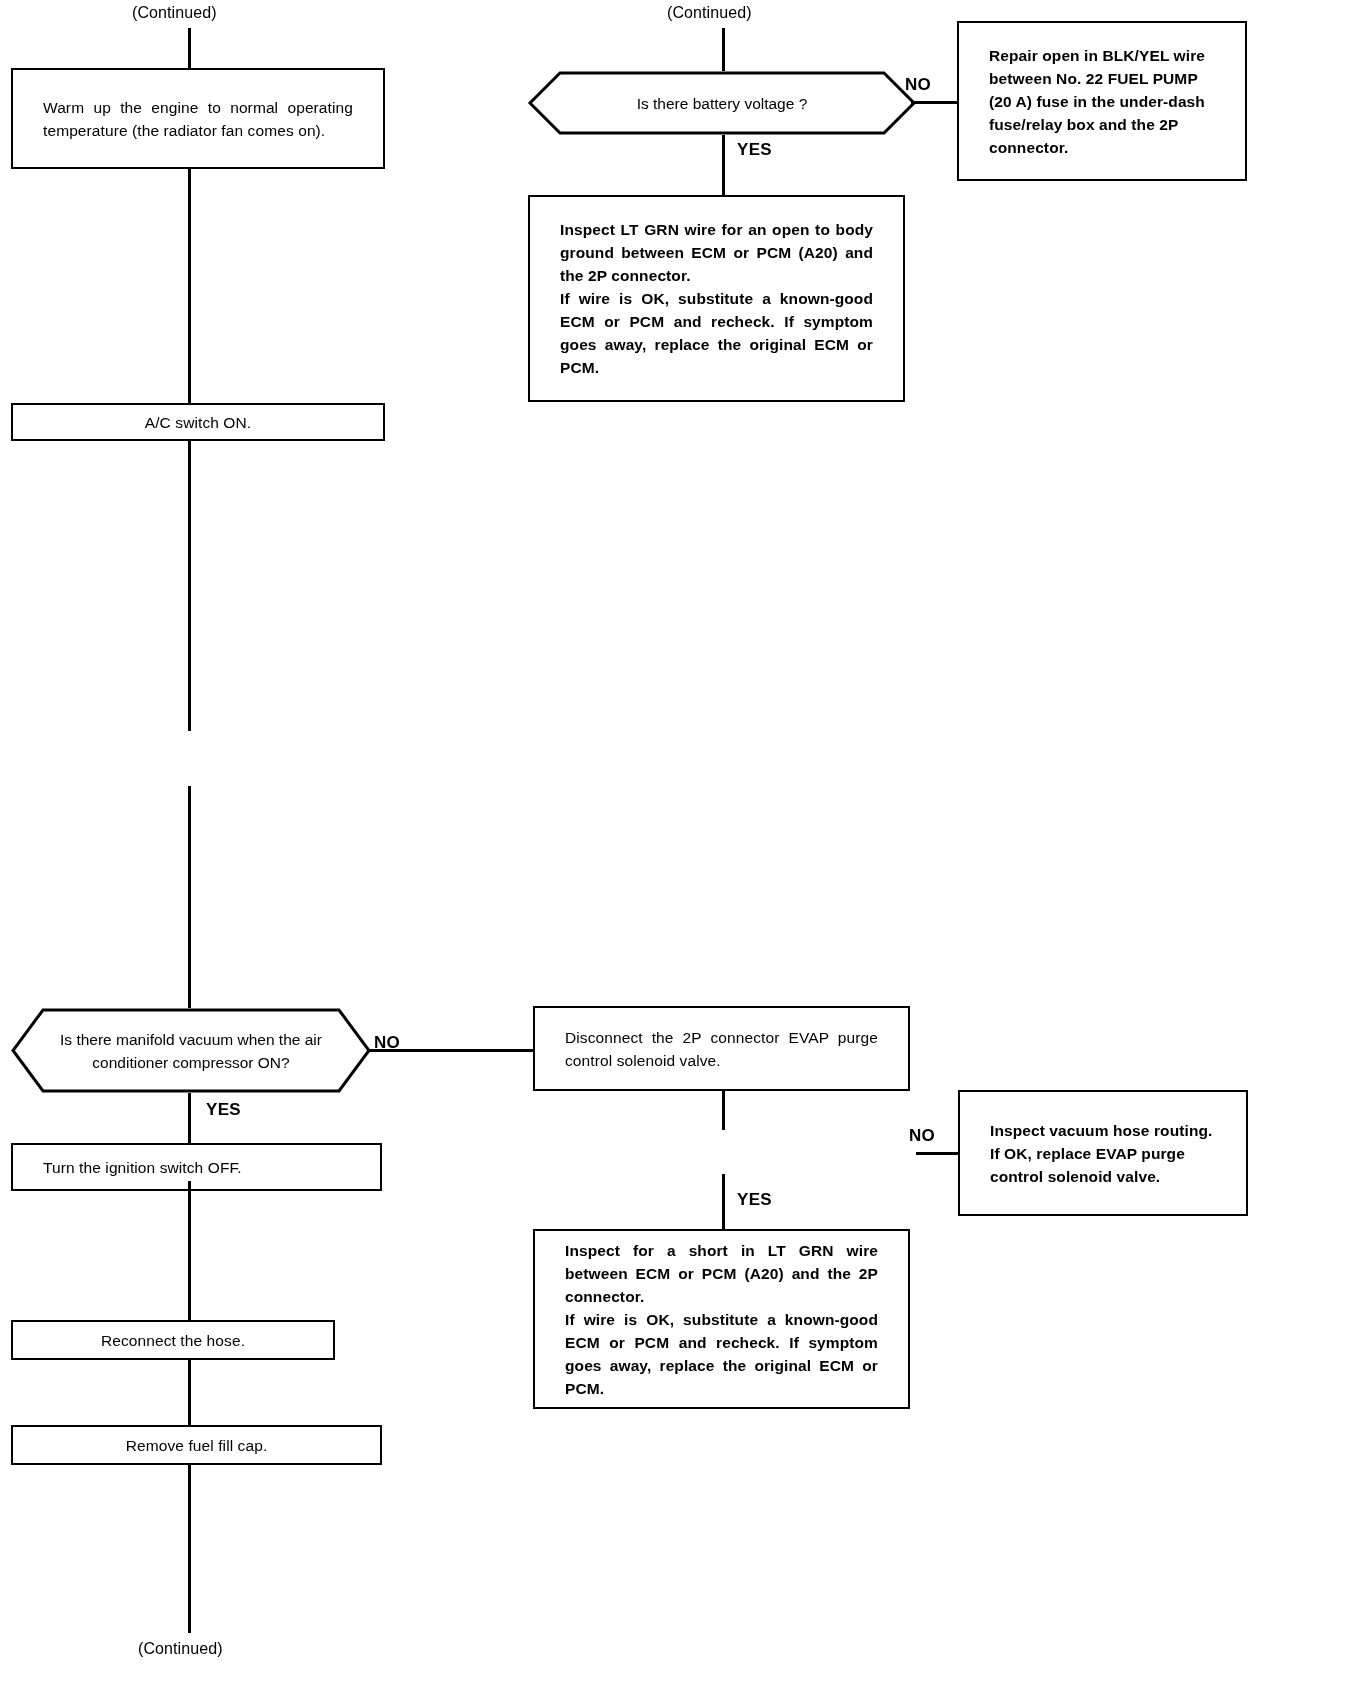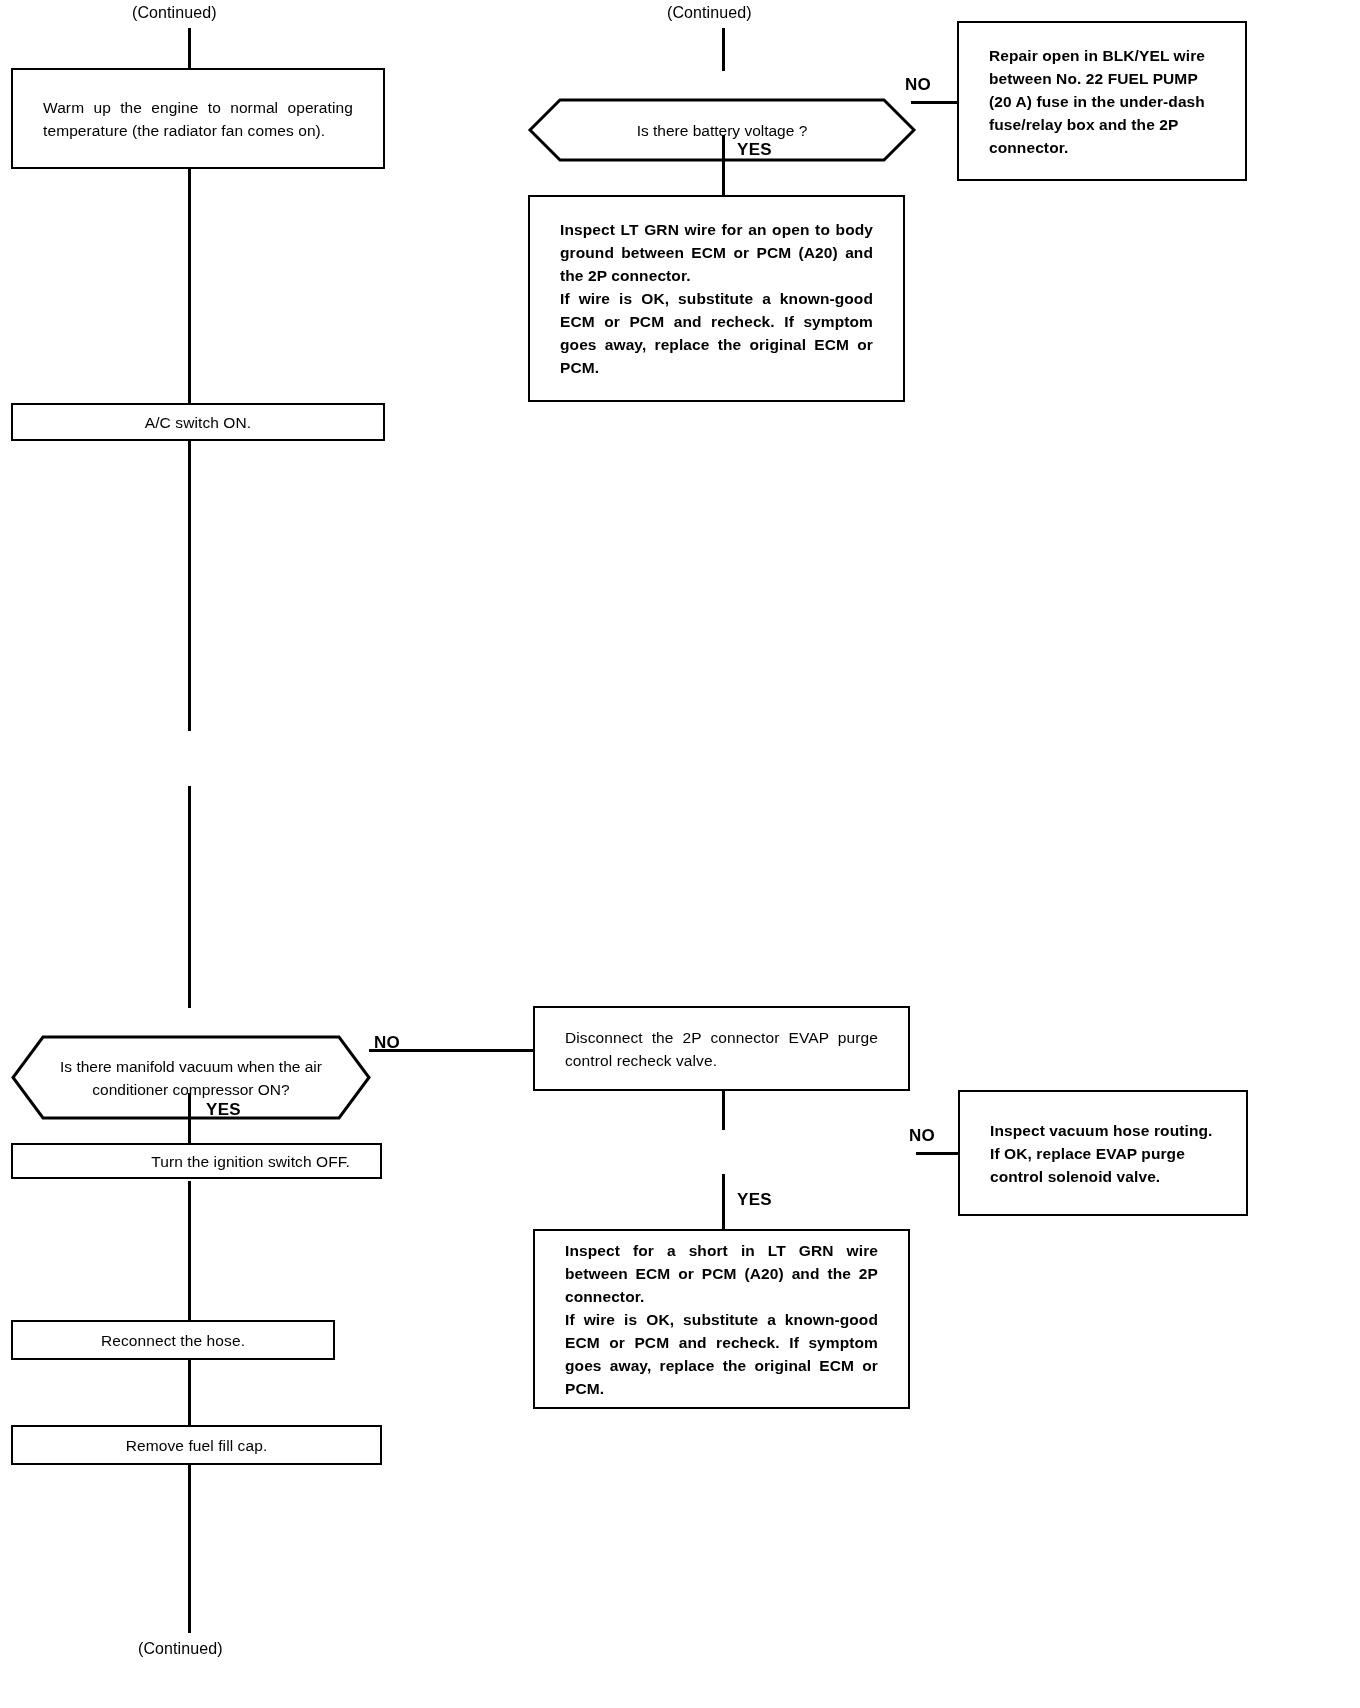--- a/index.html
+++ b/index.html
@@ -20,21 +20,21 @@
     padding:0 30px;
     font-size:15.5px;line-height:23px;
     letter-spacing:.1px;
     white-space:pre-line;
   }
   .proc.center .txt{text-align:center;padding:0 0;}
   .proc.just .txt{text-align:justify;text-align-last:left;}
   .proc.bold .txt{font-weight:bold;}
 
   
-  .dec{position:absolute;margin-top:27px;}
+  .dec{position:absolute;}
   .dec svg{position:absolute;left:0;top:0;overflow:visible;}
   .dec .dtxt{
     position:absolute;left:0;top:0;width:100%;height:100%;
     display:flex;align-items:center;justify-content:center;
     font-size:15.5px;line-height:23px;text-align:center;
     white-space:pre-line;padding:0 46px;box-sizing:border-box;
   }
 
   
   .vline{position:absolute;width:3px;background:#000;}
@@ -73,21 +73,21 @@
     </svg>
     <div class="dtxt">Is there manifold vacuum when the air conditioner compressor ON?</div>
   </div>
 
   <div class="lbl" style="left:374px;top:1033px;">NO</div>
   <div class="hline" style="left:369px;top:1049px;width:166px;"></div>
 
   <div class="lbl" style="left:206px;top:1100px;">YES</div>
   <div class="vline" style="left:188px;top:1093px;height:50px;"></div>
 
-  <div class="node proc" style="left:11px;top:1143px;width:371px;height:36px;text-align:right;">
+  <div class="node proc" style="left:11px;top:1143px;width:371px;height:48px;">
     <span class="txt">Turn the ignition switch OFF.</span>
   </div>
 
   <div class="vline" style="left:188px;top:1181px;height:139px;"></div>
 
   <div class="node proc center" style="left:11px;top:1320px;width:324px;height:40px;">
     <span class="txt">Reconnect the hose.</span>
   </div>
 
   <div class="vline" style="left:188px;top:1360px;height:65px;"></div>
@@ -120,21 +120,21 @@
 
   <div class="lbl" style="left:737px;top:140px;">YES</div>
   <div class="vline" style="left:722px;top:135px;height:60px;"></div>
 
   <div class="node proc bold just" style="left:528px;top:195px;width:377px;height:207px;">
     <span class="txt">Inspect LT GRN wire for an open to body ground between ECM or PCM (A20) and the 2P connector.
 If wire is OK, substitute a known-good ECM or PCM and recheck. If symptom goes away, replace the original ECM or PCM.</span>
   </div>
 
   <div class="node proc just" style="left:533px;top:1006px;width:377px;height:85px;">
-    <span class="txt">Disconnect the 2P connector EVAP purge control recheck valve.</span>
+    <span class="txt">Disconnect the 2P connector EVAP purge control solenoid valve.</span>
   </div>
 
   <div class="vline" style="left:722px;top:1091px;height:39px;"></div>
 
 
   <div class="lbl" style="left:909px;top:1126px;">NO</div>
   <div class="hline" style="left:916px;top:1152px;width:44px;"></div>
 
   <div class="node proc bold" style="left:958px;top:1090px;width:290px;height:126px;">
     <span class="txt">Inspect vacuum hose routing.

